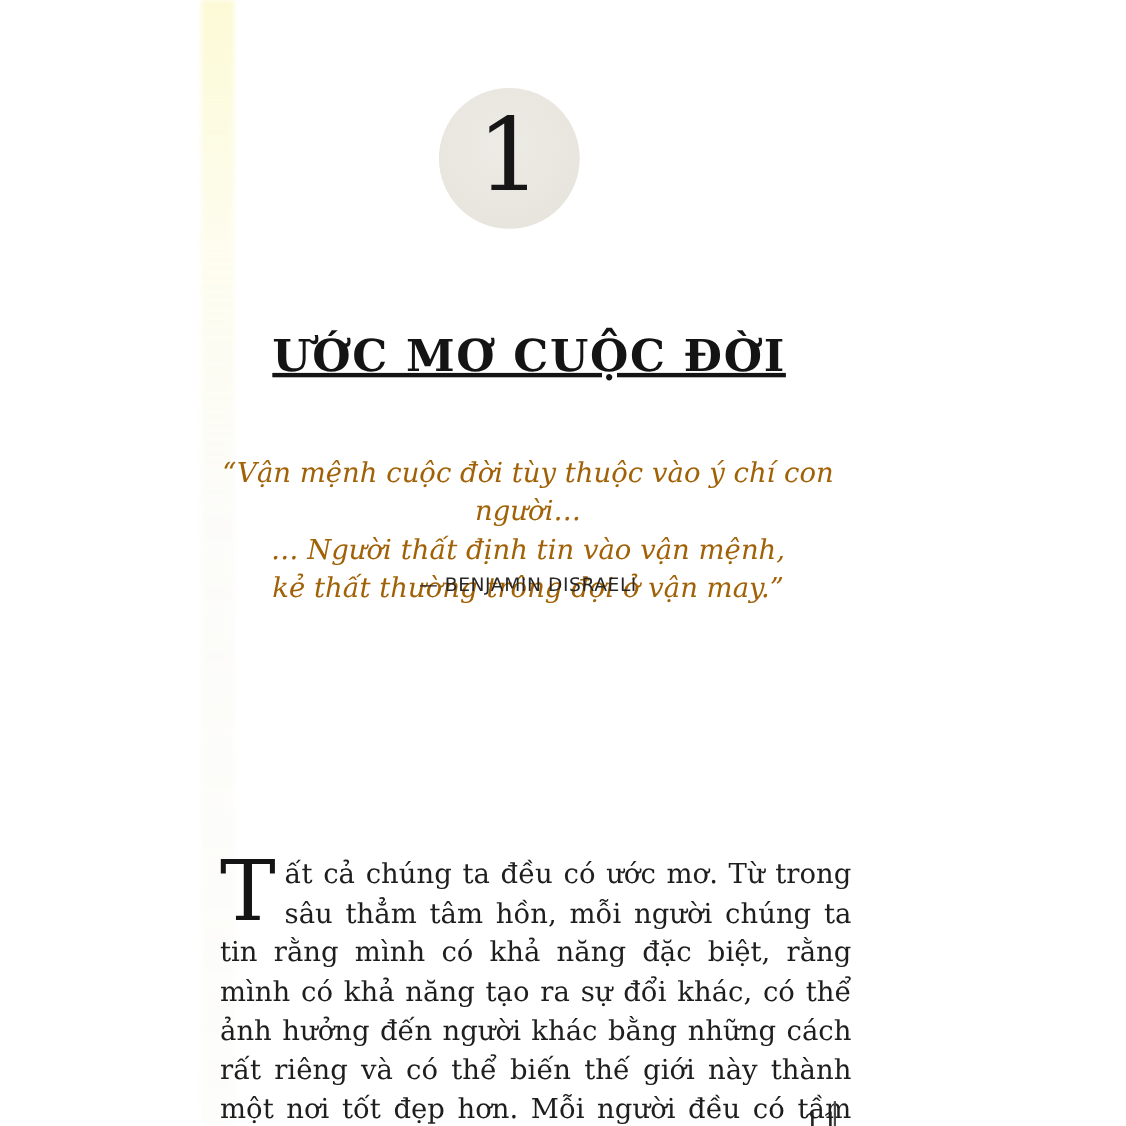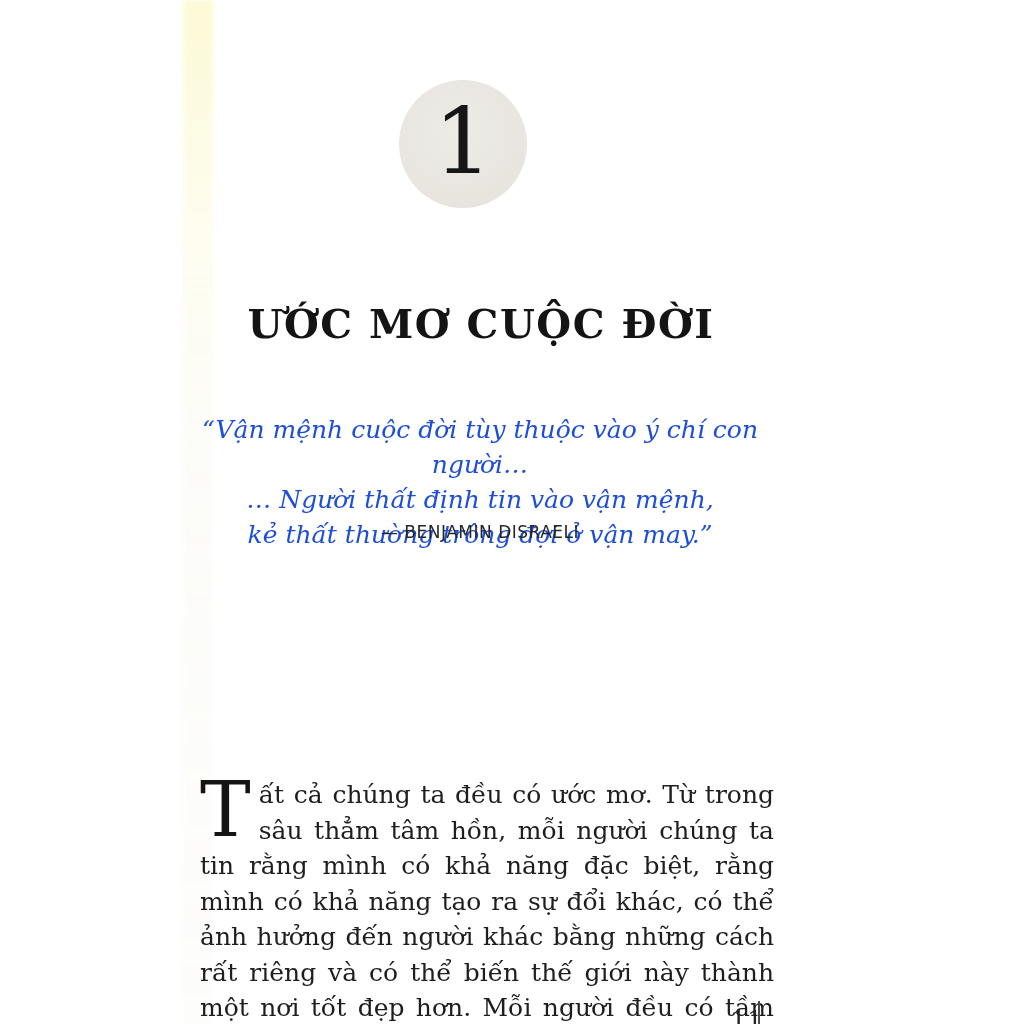--- a/index.html
+++ b/index.html
@@ -59,31 +59,32 @@
     left: 185px;
     top: 300px;
     width: 592px;
     margin: 0;
     text-align: center;
     font-size: 40px;
     font-weight: 700;
     letter-spacing: 1.5px;
     color: #141414;
     font-family: "DejaVu Serif", "Liberation Serif", serif;
+    text-decoration: underline;
   }
   .epigraph {
     position: absolute;
     left: 165px;
     top: 412px;
     width: 630px;
     text-align: center;
     font-style: italic;
     font-size: 25px;
     line-height: 35px;
-    color: #1d4ed8;
+    color: #a16207;
   }
   .attribution {
     position: absolute;
     left: 165px;
     top: 522px;
     width: 630px;
     text-align: center;
     font-family: "DejaVu Sans", "Liberation Sans", sans-serif;
     font-style: normal;
     font-size: 17px;

